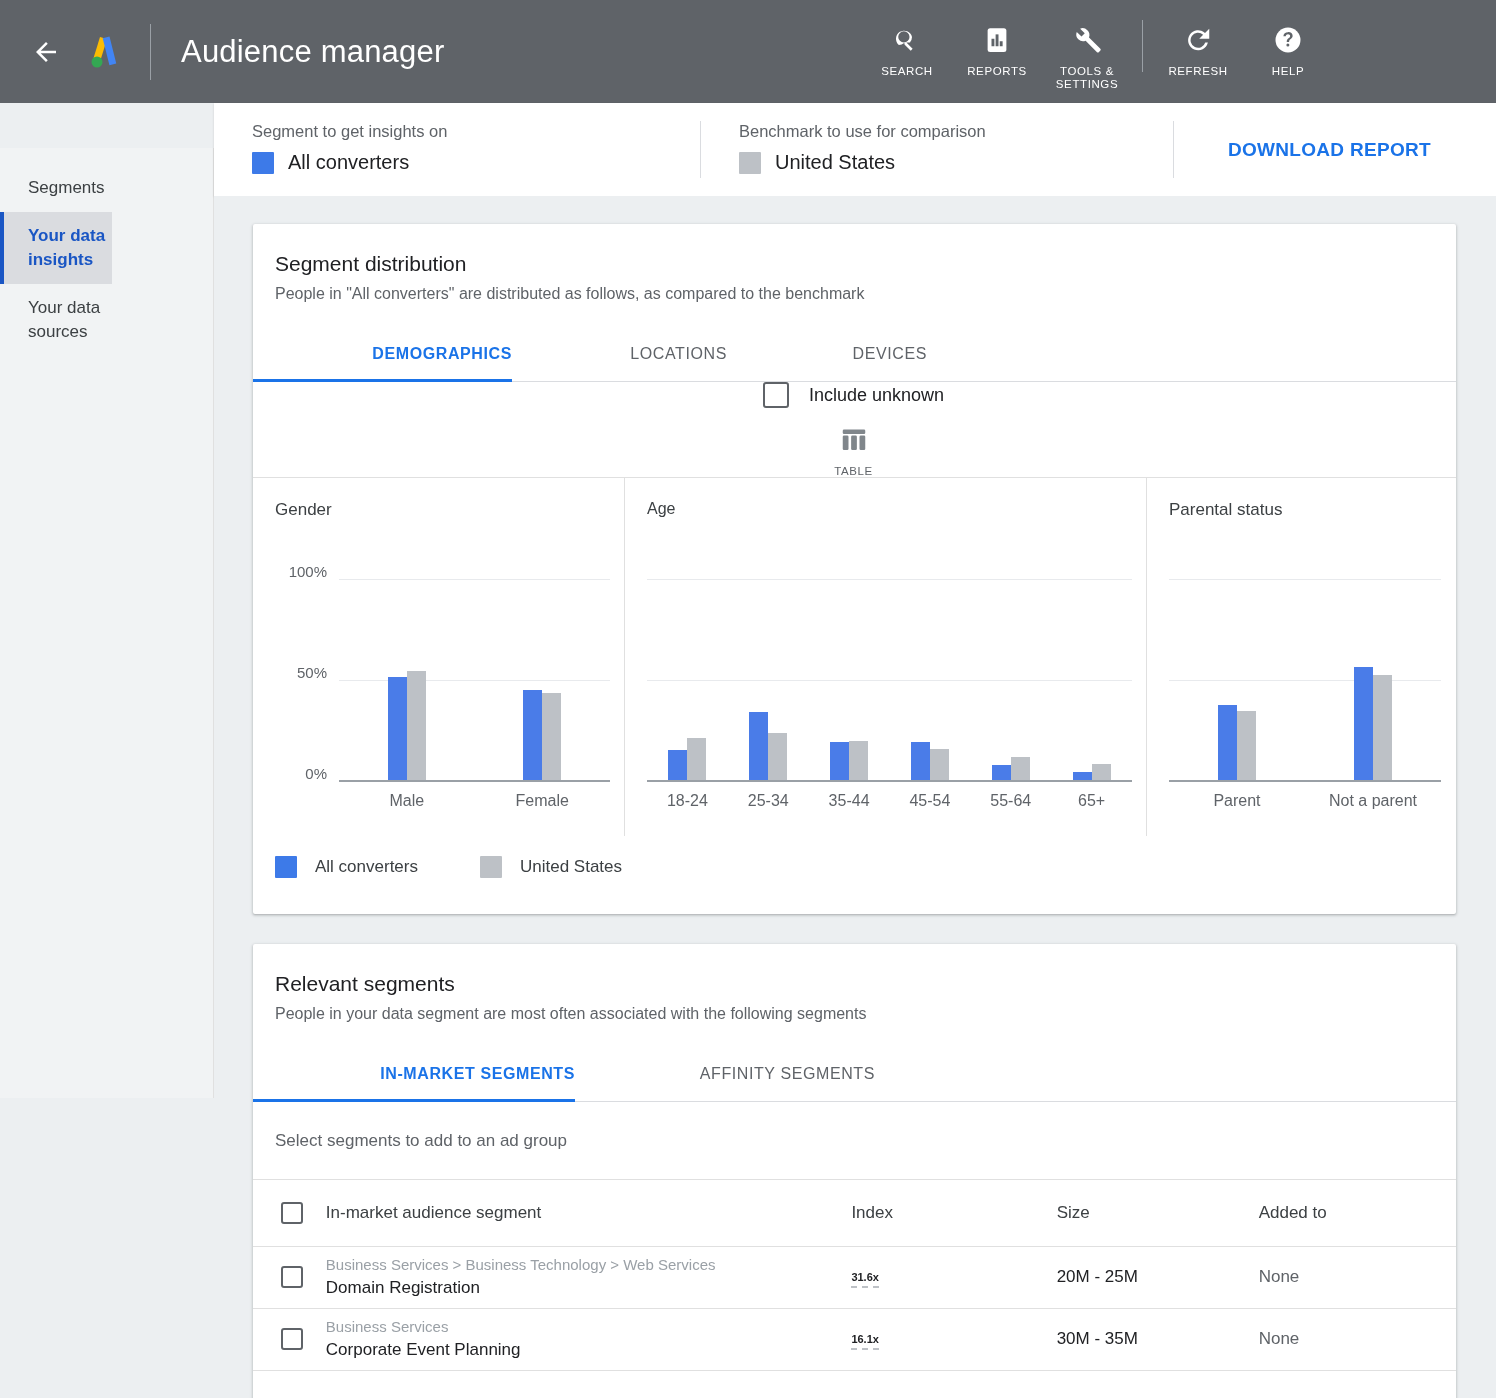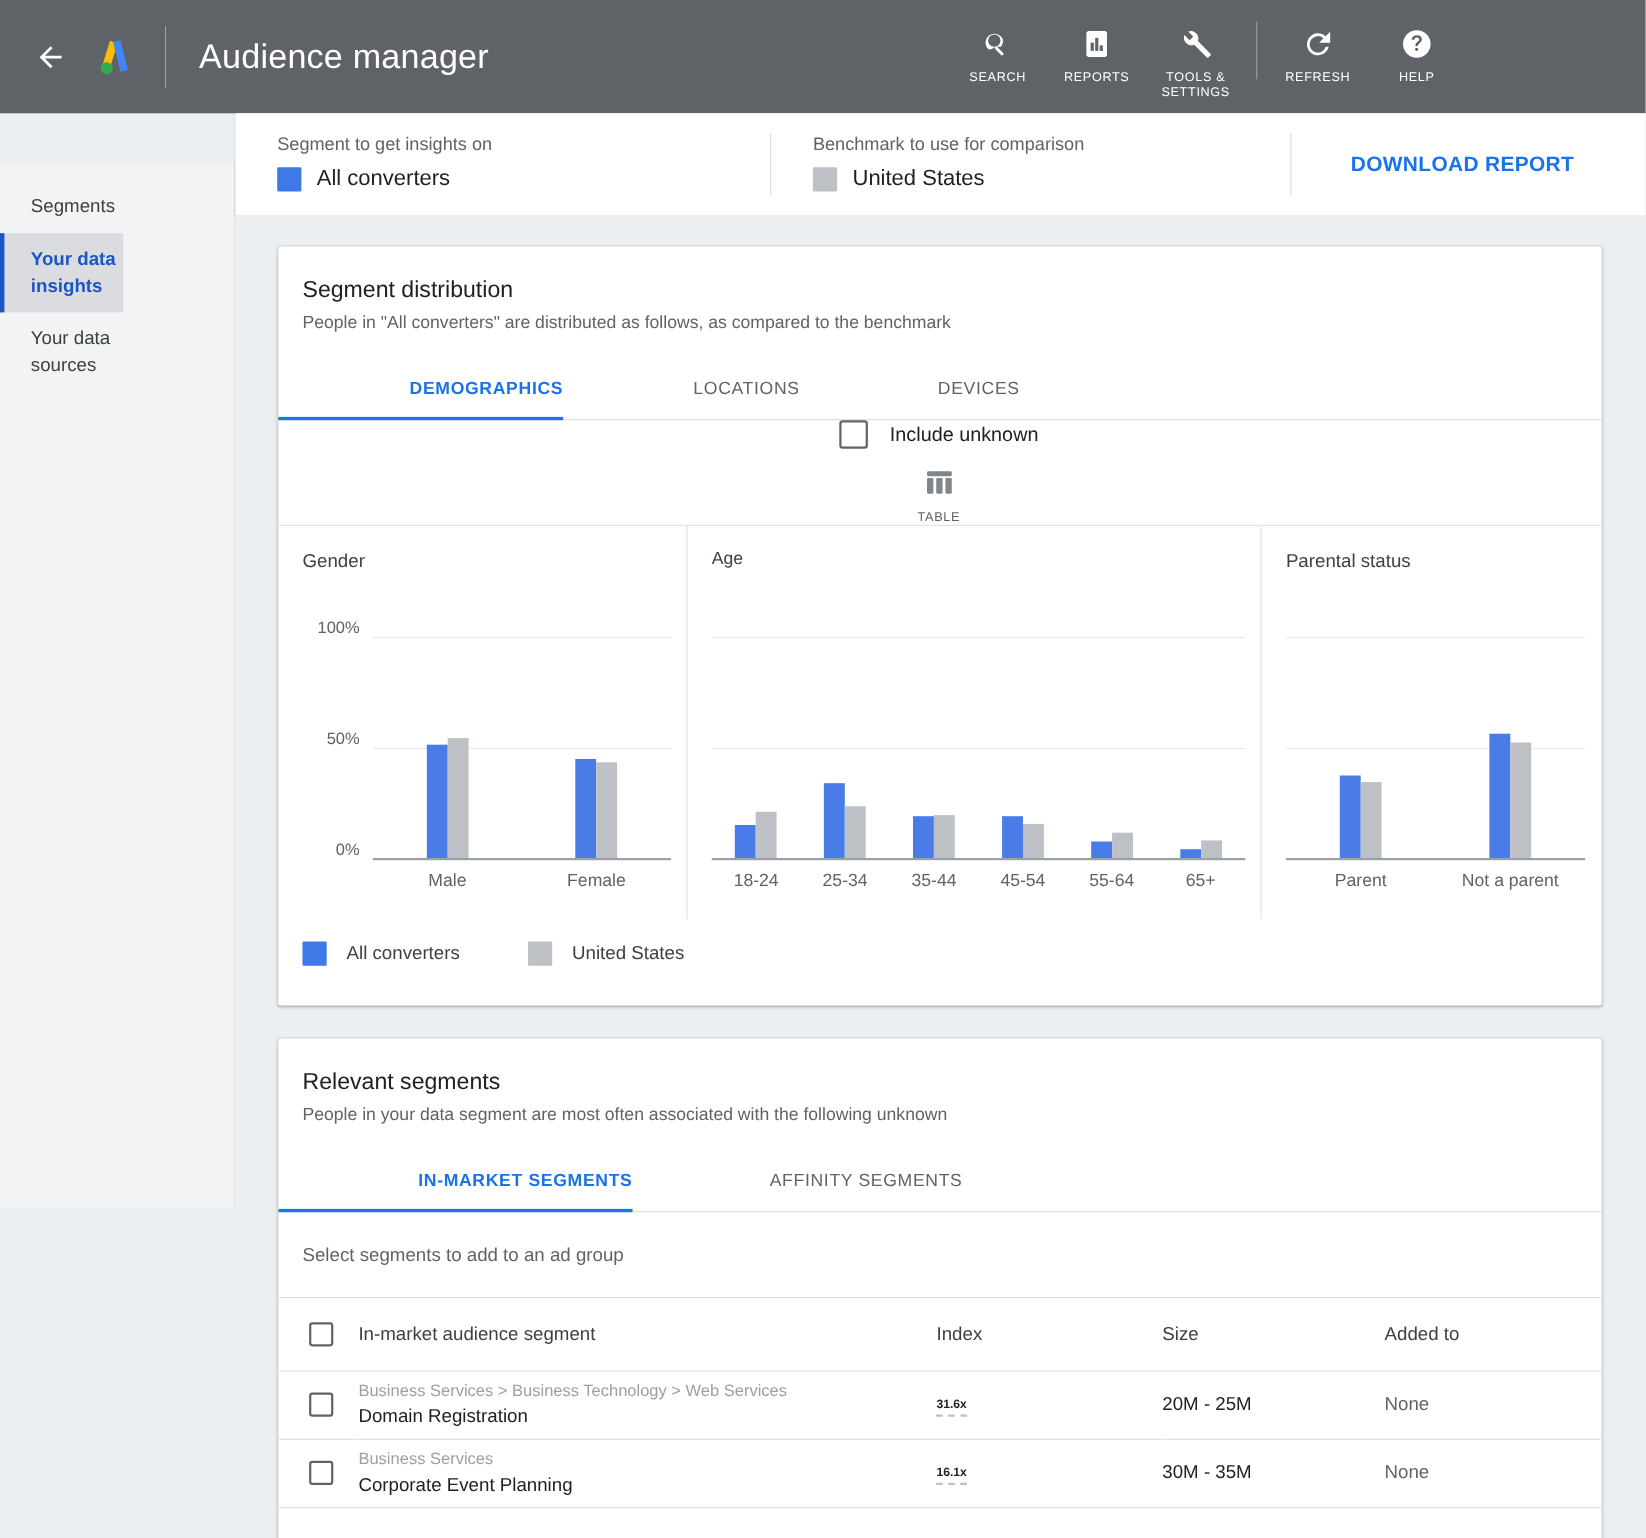--- a/index.html
+++ b/index.html
@@ -429,21 +429,21 @@
       <div class="legend-item">
         <span class="swatch" id="lg-1" style="background: rgb(189, 193, 198);"></span>
         <span class="lg-lbl">United States</span>
       </div>
     </div>
   </div>
 
   <div class="card" style="margin-top:30px;height:460px;overflow:hidden;">
     <div class="card-head">
       <div class="card-title">Relevant segments</div>
-      <div class="card-sub">People in your data segment are most often associated with the following unknown</div>
+      <div class="card-sub">People in your data segment are most often associated with the following segments</div>
     </div>
 
     <div class="tabs">
       <div class="tab active" style="width:322px;">IN-MARKET SEGMENTS</div>
       <div class="tab" style="width:300px;">AFFINITY SEGMENTS</div>
     </div>
 
     <div class="select-hint">Select segments to add to an ad group</div>
 
     <table class="tbl">

